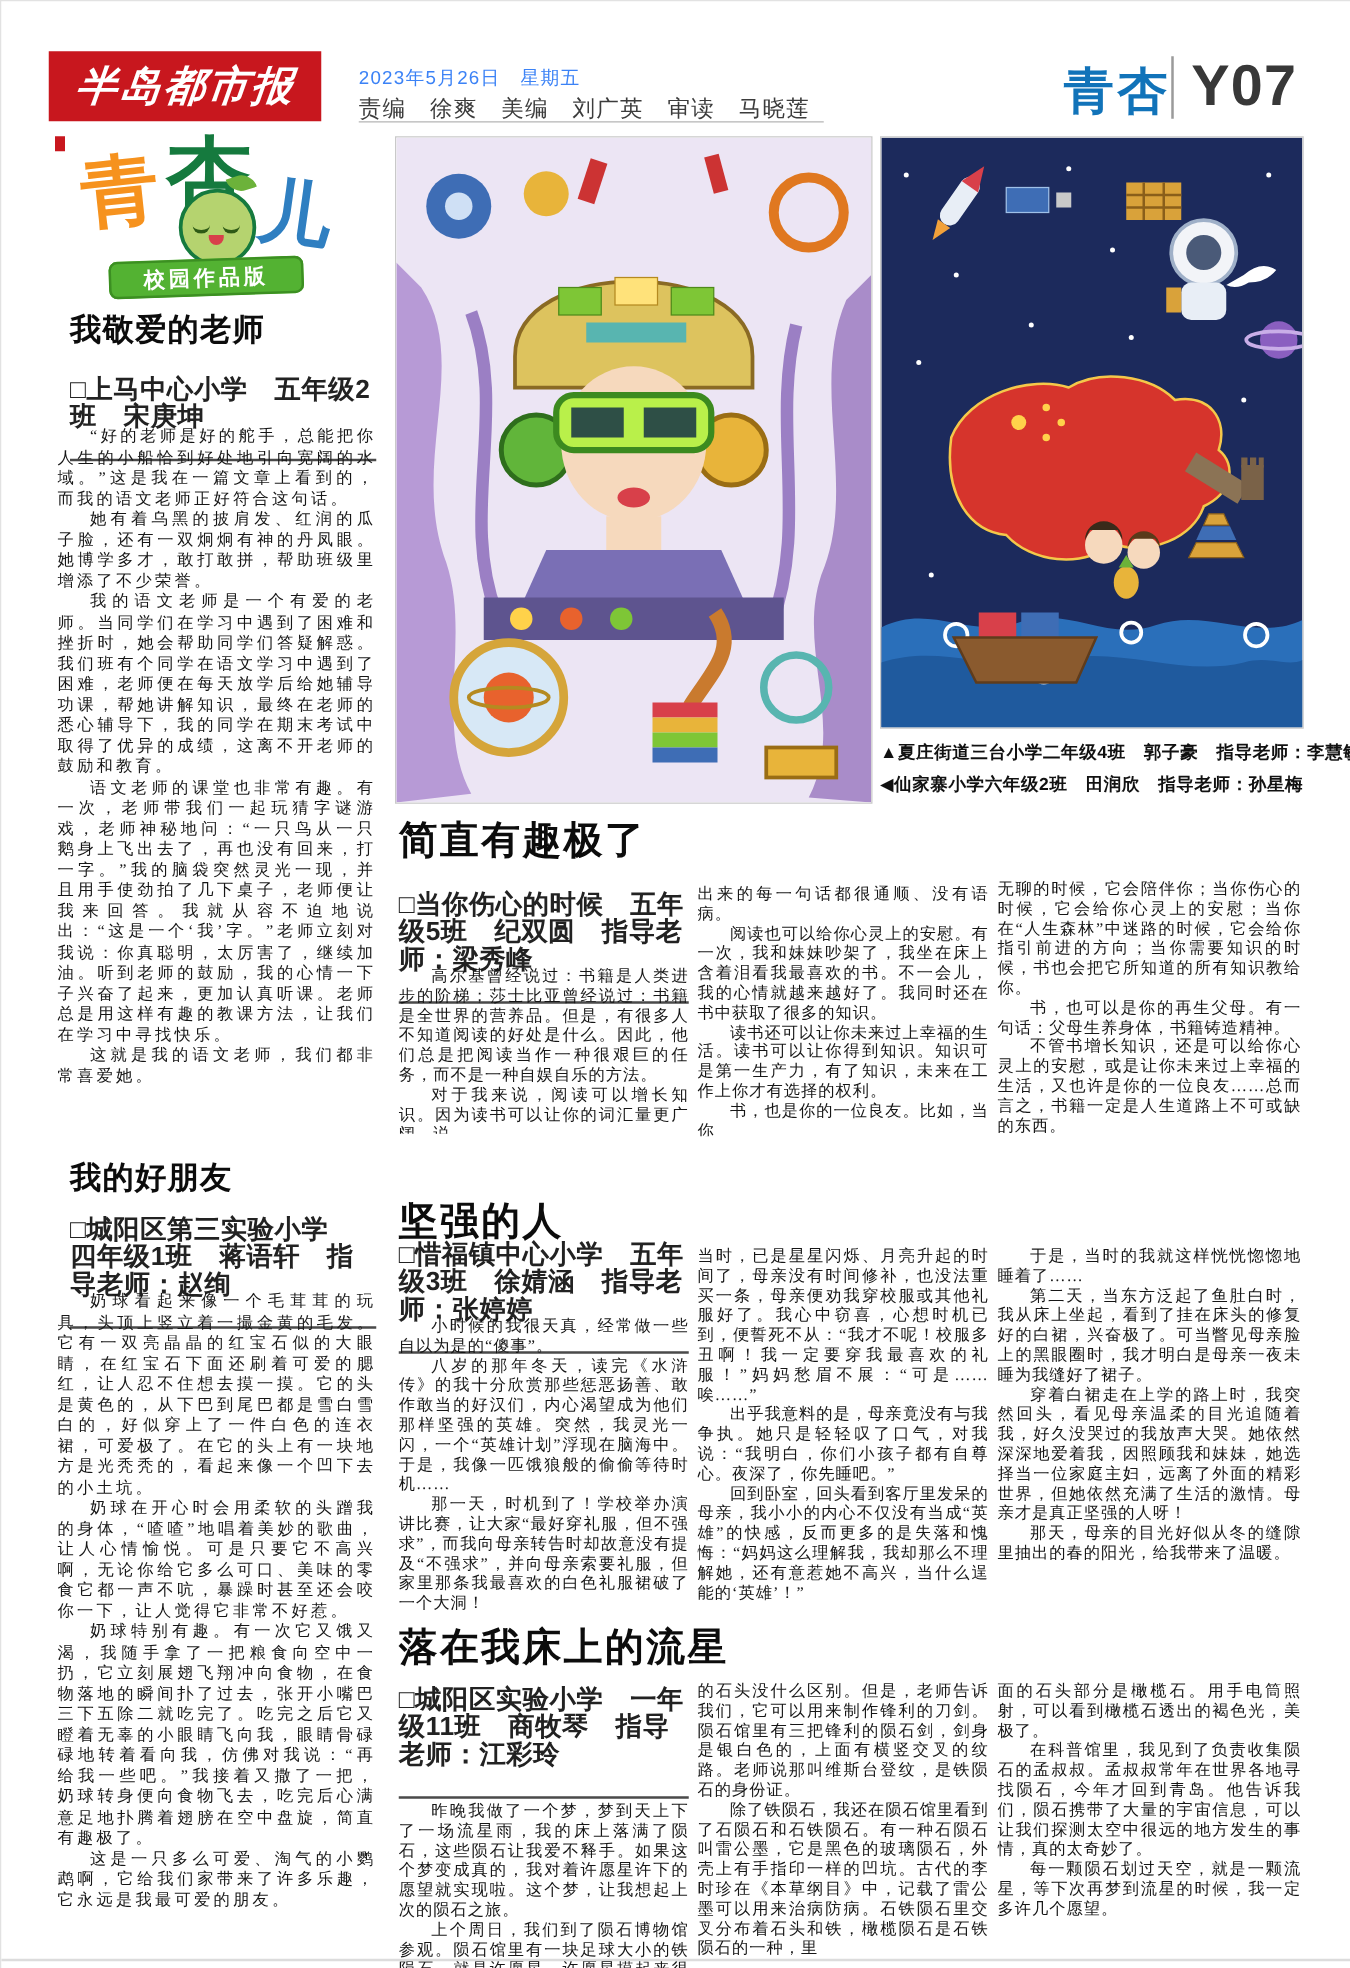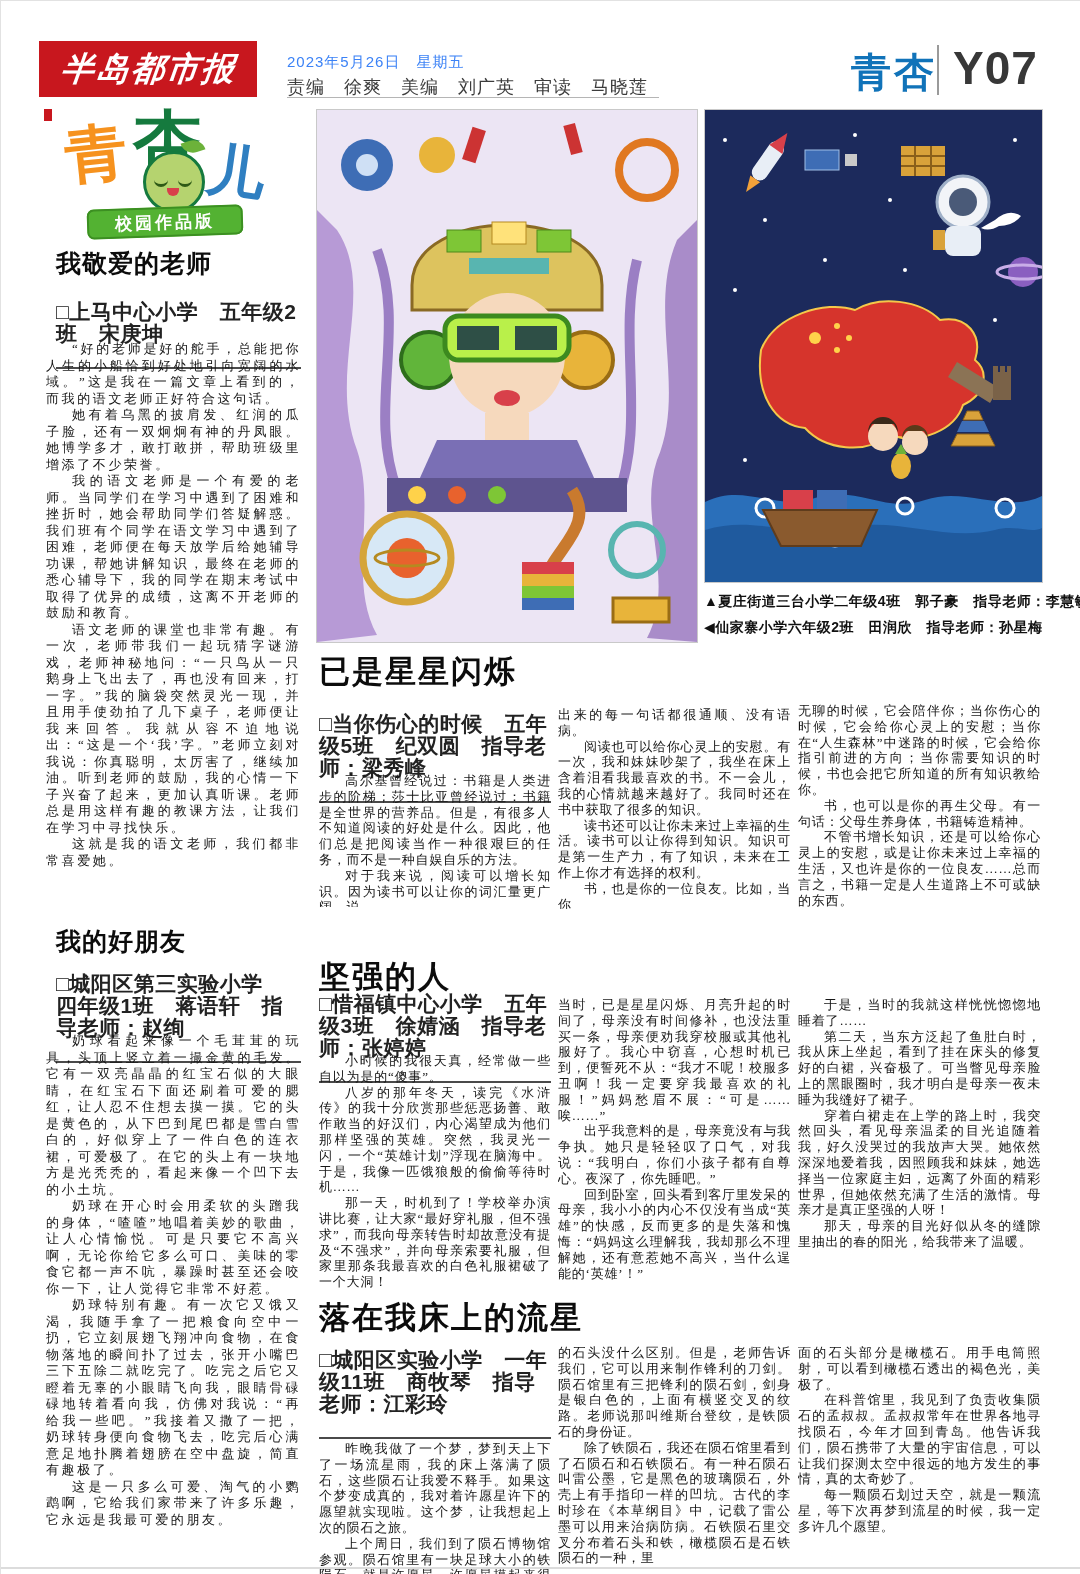--- a/index.html
+++ b/index.html
@@ -208,21 +208,21 @@
       <circle cx="130" cy="428" r="8" fill="none" stroke="#cfe0f5" stroke-width="3"></circle>
       <rect x="78" y="380" width="30" height="20" fill="#d8404a"></rect>
       <rect x="112" y="380" width="30" height="20" fill="#3e6db5"></rect>
       <path d="M58,400 L172,400 L156,436 L76,436 Z" fill="#8a5a2e" stroke="#5f3c1c" stroke-width="2"></path>
     </svg>
   </div>
 
   <div class="abs caption" style="left:703px;top:592px;">▲夏庄街道三台小学二年级4班　郭子豪　指导老师：李慧敏</div>
   <div class="abs caption" style="left:703px;top:618px;">◀仙家寨小学六年级2班　田润欣　指导老师：孙星梅</div>
 
-  <div class="abs art-title-b" style="left:318px;top:650px;">已是星星闪烁</div>
+  <div class="abs art-title-b" style="left:318px;top:650px;">简直有趣极了</div>
   <div class="abs byline" style="left:318px;top:712px;width:232px;">□当你伤心的时候　五年级5班　纪双圆　指导老师：梁秀峰</div>
   <div class="abs bodycol maincol" style="left:557px;top:706px;width:233px;height:202px;">
       <p class="para">出来的每一句话都很通顺、没有语病。</p>
       <p class="para ind">阅读也可以给你心灵上的安慰。有一次，我和妹妹吵架了，我坐在床上含着泪看我最喜欢的书。不一会儿，我的心情就越来越好了。我同时还在书中获取了很多的知识。</p>
       <p class="para ind">读书还可以让你未来过上幸福的生活。读书可以让你得到知识。知识可是第一生产力，有了知识，未来在工作上你才有选择的权利。</p>
       <p class="para ind">书，也是你的一位良友。比如，当你</p>
     </div>
   <div class="abs bodycol maincol" style="left:318px;top:772px;width:232px;height:134px;">
       <p class="para ind">高尔基曾经说过：书籍是人类进步的阶梯；莎士比亚曾经说过：书籍是全世界的营养品。但是，有很多人不知道阅读的好处是什么。因此，他们总是把阅读当作一种很艰巨的任务，而不是一种自娱自乐的方法。</p>
       <p class="para ind">对于我来说，阅读可以增长知识。因为读书可以让你的词汇量更广阔，说</p>

